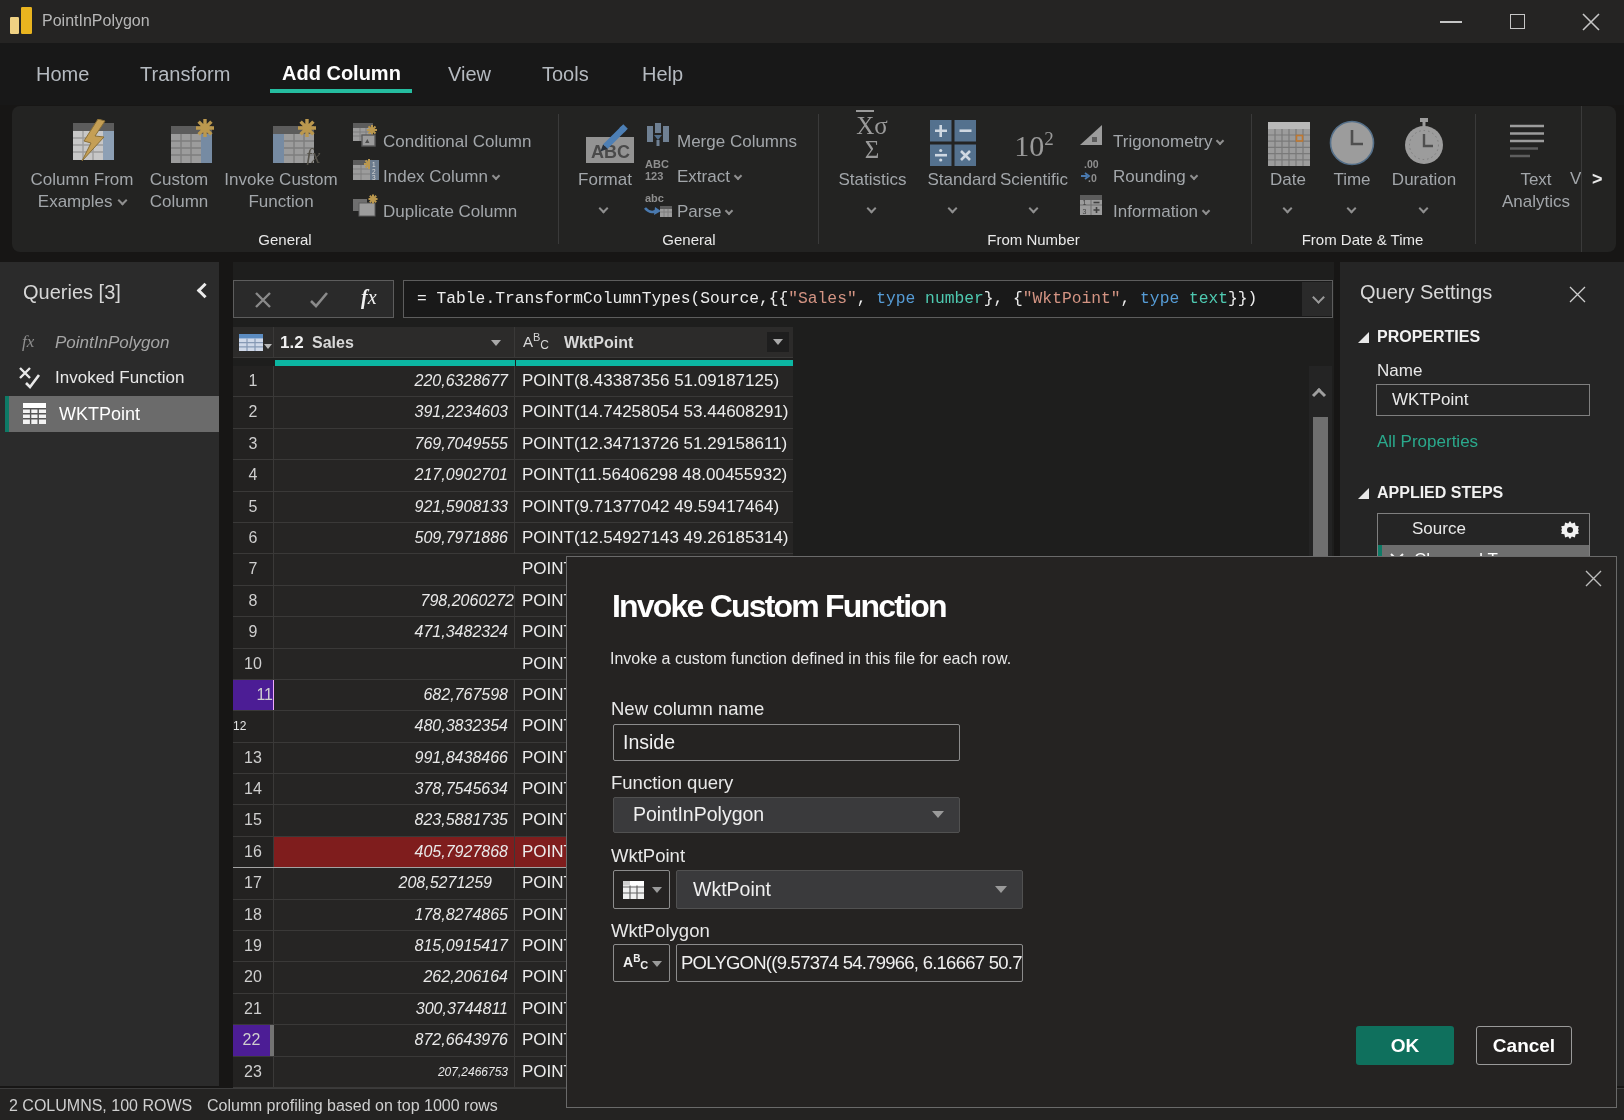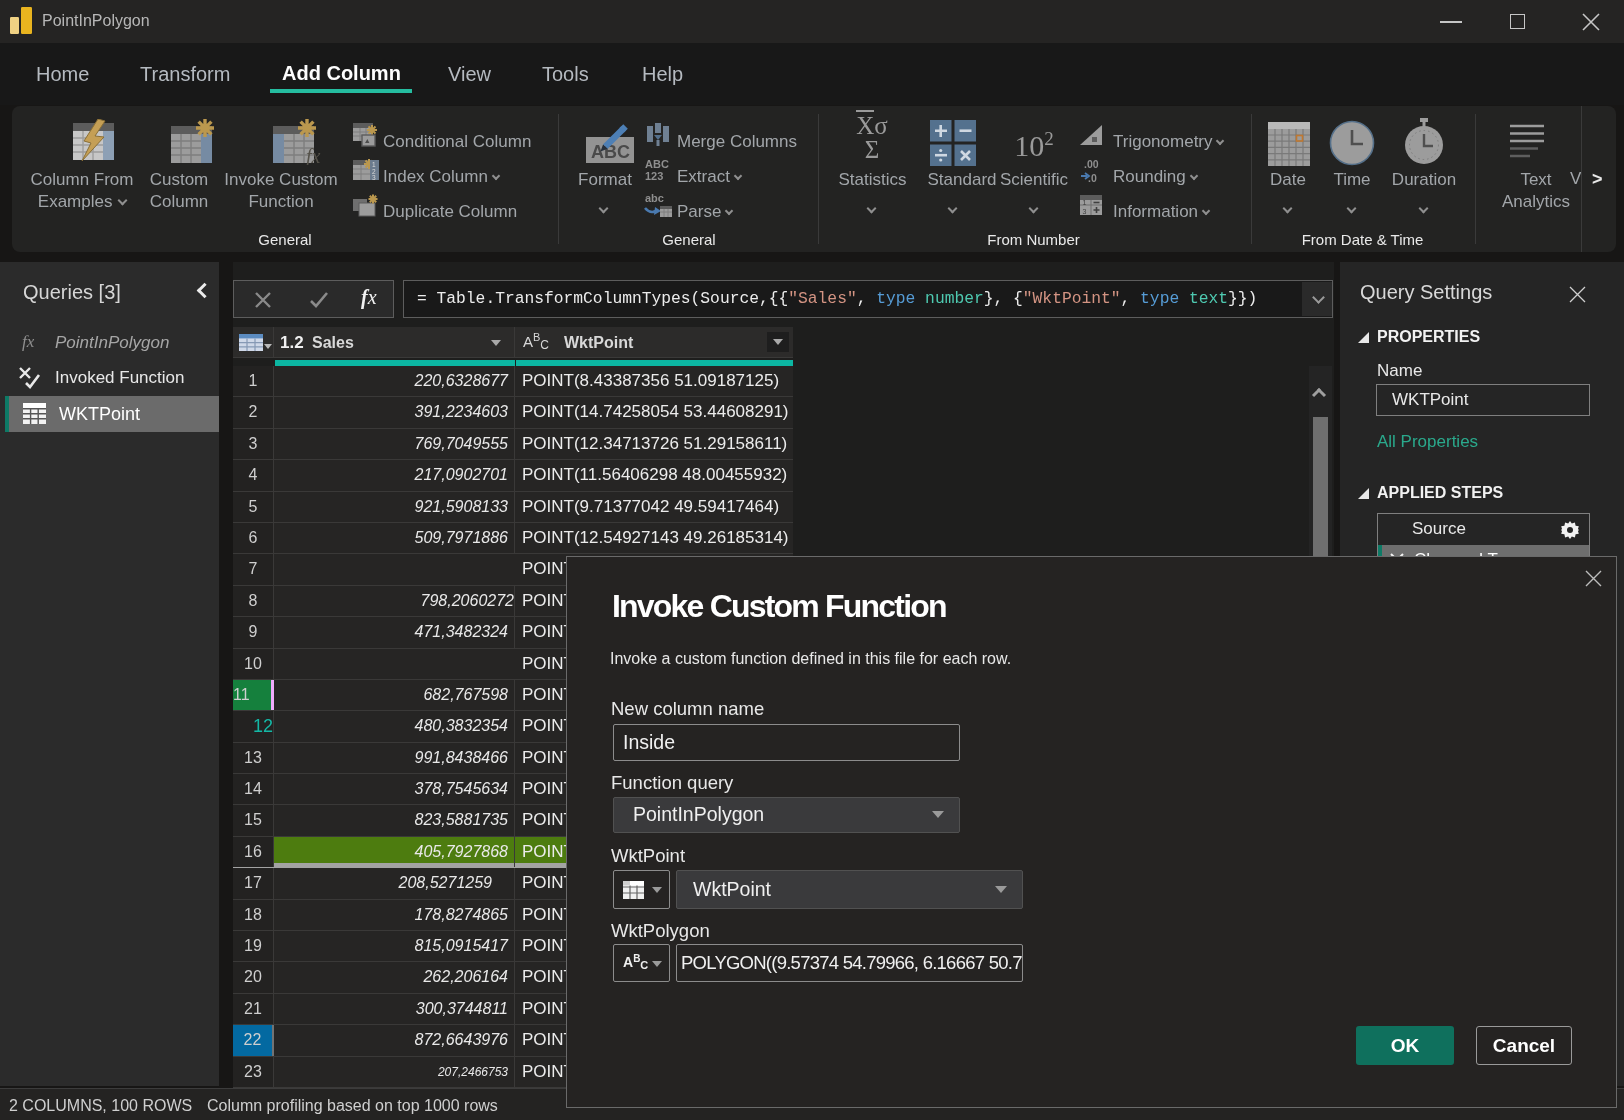--- a/index.html
+++ b/index.html
@@ -370,45 +370,45 @@
       <div style="position:relative;width:560px;height:31.4px;border-bottom:1px solid #3a3938;background:#262524">
 <div style="position:absolute;left:0;top:0;width:41px;height:30.4px;background:#232221;border-right:1px solid #3a3938;text-align:center;line-height:30px;font-size:16px;color:#cfcfcf">9</div>
 <div style="position:absolute;left:42px;top:0;width:240px;height:30.4px;border-right:1px solid #3a3938;text-align:right;line-height:30px;font-size:16px;font-style:italic;color:#e9e9e9;padding-right:6px">471,3482324</div>
 <div style="position:absolute;left:283px;top:0;width:277px;height:30.4px;line-height:30px;font-size:17px;color:#ececec;padding-left:6px;white-space:nowrap;overflow:hidden">POINT(10.1 53.55)</div>
 </div>
       <div style="position:relative;width:560px;height:31.4px;border-bottom:1px solid #3a3938;background:#262524">
 <div style="position:absolute;left:0;top:0;width:41px;height:30.4px;background:#232221;border-right:1px solid #3a3938;text-align:center;line-height:30px;font-size:16px;color:#cfcfcf">10</div>
 <div style="position:absolute;left:283px;top:0;width:277px;height:30.4px;line-height:30px;font-size:17px;color:#ececec;padding-left:6px;white-space:nowrap;overflow:hidden">POINT(11.07 49.45)</div>
 </div>
       <div style="position:relative;width:560px;height:31.4px;border-bottom:1px solid #3a3938;background:#262524">
-<div style="position:absolute;left:0;top:0;width:41px;height:30.4px;background:#15803d;border-right:3px solid #f0abfc;text-align:left;line-height:30px;font-size:16px;color:#cfcfcf">11</div>
+<div style="position:absolute;left:0;top:0;width:41px;height:30.4px;background:#4c1d95;border-right:1px solid #f0abfc;text-align:right;line-height:30px;font-size:16px;color:#cfcfcf">11</div>
 <div style="position:absolute;left:42px;top:0;width:240px;height:30.4px;border-right:1px solid #3a3938;text-align:right;line-height:30px;font-size:16px;font-style:italic;color:#e9e9e9;padding-right:6px">682,767598</div>
 <div style="position:absolute;left:283px;top:0;width:277px;height:30.4px;line-height:30px;font-size:17px;color:#ececec;padding-left:6px;white-space:nowrap;overflow:hidden">POINT(13.73 51.05)</div>
 </div>
       <div style="position:relative;width:560px;height:31.4px;border-bottom:1px solid #3a3938;background:#262524">
-<div style="position:absolute;left:0;top:0;width:41px;height:30.4px;background:#232221;border-right:1px solid #3a3938;text-align:right;line-height:30px;font-size:18px;color:#14b8a6">12</div>
+<div style="position:absolute;left:0;top:0;width:41px;height:30.4px;background:#232221;border-right:1px solid #3a3938;text-align:left;line-height:30px;font-size:12px;color:#e5e5e5">12</div>
 <div style="position:absolute;left:42px;top:0;width:240px;height:30.4px;border-right:1px solid #3a3938;text-align:right;line-height:30px;font-size:16px;font-style:italic;color:#e9e9e9;padding-right:6px">480,3832354</div>
 <div style="position:absolute;left:283px;top:0;width:277px;height:30.4px;line-height:30px;font-size:17px;color:#ececec;padding-left:6px;white-space:nowrap;overflow:hidden">POINT(7.46 51.51)</div>
 </div>
       <div style="position:relative;width:560px;height:31.4px;border-bottom:1px solid #3a3938;background:#262524">
 <div style="position:absolute;left:0;top:0;width:41px;height:30.4px;background:#232221;border-right:1px solid #3a3938;text-align:center;line-height:30px;font-size:16px;color:#cfcfcf">13</div>
 <div style="position:absolute;left:42px;top:0;width:240px;height:30.4px;border-right:1px solid #3a3938;text-align:right;line-height:30px;font-size:16px;font-style:italic;color:#e9e9e9;padding-right:6px">991,8438466</div>
 <div style="position:absolute;left:283px;top:0;width:277px;height:30.4px;line-height:30px;font-size:17px;color:#ececec;padding-left:6px;white-space:nowrap;overflow:hidden">POINT(9.99 53.55)</div>
 </div>
       <div style="position:relative;width:560px;height:31.4px;border-bottom:1px solid #3a3938;background:#262524">
 <div style="position:absolute;left:0;top:0;width:41px;height:30.4px;background:#232221;border-right:1px solid #3a3938;text-align:center;line-height:30px;font-size:16px;color:#cfcfcf">14</div>
 <div style="position:absolute;left:42px;top:0;width:240px;height:30.4px;border-right:1px solid #3a3938;text-align:right;line-height:30px;font-size:16px;font-style:italic;color:#e9e9e9;padding-right:6px">378,7545634</div>
 <div style="position:absolute;left:283px;top:0;width:277px;height:30.4px;line-height:30px;font-size:17px;color:#ececec;padding-left:6px;white-space:nowrap;overflow:hidden">POINT(8.80 53.07)</div>
 </div>
       <div style="position:relative;width:560px;height:31.4px;border-bottom:1px solid #3a3938;background:#262524">
 <div style="position:absolute;left:0;top:0;width:41px;height:30.4px;background:#232221;border-right:1px solid #3a3938;text-align:center;line-height:30px;font-size:16px;color:#cfcfcf">15</div>
 <div style="position:absolute;left:42px;top:0;width:240px;height:30.4px;border-right:1px solid #3a3938;text-align:right;line-height:30px;font-size:16px;font-style:italic;color:#e9e9e9;padding-right:6px">823,5881735</div>
 <div style="position:absolute;left:283px;top:0;width:277px;height:30.4px;line-height:30px;font-size:17px;color:#ececec;padding-left:6px;white-space:nowrap;overflow:hidden">POINT(12.37 51.34)</div>
 </div>
-      <div style="position:relative;width:560px;height:31.4px;border-bottom:5px solid #a3a3a3;background:#4d7c0f">
+      <div style="position:relative;width:560px;height:31.4px;border-bottom:1px solid #a3a3a3;background:#7f1d1d">
 <div style="position:absolute;left:0;top:0;width:41px;height:30.4px;background:#232221;border-right:1px solid #3a3938;text-align:center;line-height:30px;font-size:16px;color:#cfcfcf">16</div>
 <div style="position:absolute;left:42px;top:0;width:240px;height:30.4px;border-right:1px solid #3a3938;text-align:right;line-height:30px;font-size:16px;font-style:italic;color:#e9e9e9;padding-right:6px">405,7927868</div>
 <div style="position:absolute;left:283px;top:0;width:277px;height:30.4px;line-height:30px;font-size:17px;color:#ececec;padding-left:6px;white-space:nowrap;overflow:hidden">POINT(13.40 52.52)</div>
 </div>
       <div style="position:relative;width:560px;height:31.4px;border-bottom:1px solid #3a3938;background:#262524">
 <div style="position:absolute;left:0;top:0;width:41px;height:30.4px;background:#232221;border-right:1px solid #3a3938;text-align:center;line-height:30px;font-size:16px;color:#cfcfcf">17</div>
 <div style="position:absolute;left:42px;top:0;width:240px;height:30.4px;border-right:1px solid #3a3938;text-align:right;line-height:30px;font-size:16px;font-style:italic;color:#e9e9e9;padding-right:22px">208,5271259</div>
 <div style="position:absolute;left:283px;top:0;width:277px;height:30.4px;line-height:30px;font-size:17px;color:#ececec;padding-left:6px;white-space:nowrap;overflow:hidden">POINT(11.58 48.14)</div>
 </div>
       <div style="position:relative;width:560px;height:31.4px;border-bottom:1px solid #3a3938;background:#262524">
@@ -425,21 +425,21 @@
 <div style="position:absolute;left:0;top:0;width:41px;height:30.4px;background:#232221;border-right:1px solid #3a3938;text-align:center;line-height:30px;font-size:16px;color:#cfcfcf">20</div>
 <div style="position:absolute;left:42px;top:0;width:240px;height:30.4px;border-right:1px solid #3a3938;text-align:right;line-height:30px;font-size:16px;font-style:italic;color:#e9e9e9;padding-right:6px">262,206164</div>
 <div style="position:absolute;left:283px;top:0;width:277px;height:30.4px;line-height:30px;font-size:17px;color:#ececec;padding-left:6px;white-space:nowrap;overflow:hidden">POINT(7.01 51.45)</div>
 </div>
       <div style="position:relative;width:560px;height:31.4px;border-bottom:1px solid #3a3938;background:#262524">
 <div style="position:absolute;left:0;top:0;width:41px;height:30.4px;background:#232221;border-right:1px solid #3a3938;text-align:center;line-height:30px;font-size:16px;color:#cfcfcf">21</div>
 <div style="position:absolute;left:42px;top:0;width:240px;height:30.4px;border-right:1px solid #3a3938;text-align:right;line-height:30px;font-size:16px;font-style:italic;color:#e9e9e9;padding-right:6px">300,3744811</div>
 <div style="position:absolute;left:283px;top:0;width:277px;height:30.4px;line-height:30px;font-size:17px;color:#ececec;padding-left:6px;white-space:nowrap;overflow:hidden">POINT(9.18 48.78)</div>
 </div>
       <div style="position:relative;width:560px;height:31.4px;border-bottom:1px solid #3a3938;background:#262524">
-<div style="position:absolute;left:0;top:0;width:41px;height:30.4px;background:#0369a1;border-right:2px solid #737373;text-align:center;line-height:30px;font-size:16px;color:#cfcfcf">22</div>
+<div style="position:absolute;left:0;top:0;width:41px;height:30.4px;background:#4c1d95;border-right:4px solid #737373;text-align:center;line-height:30px;font-size:16px;color:#cfcfcf">22</div>
 <div style="position:absolute;left:42px;top:0;width:240px;height:30.4px;border-right:1px solid #3a3938;text-align:right;line-height:30px;font-size:16px;font-style:italic;color:#e9e9e9;padding-right:6px">872,6643976</div>
 <div style="position:absolute;left:283px;top:0;width:277px;height:30.4px;line-height:30px;font-size:17px;color:#ececec;padding-left:6px;white-space:nowrap;overflow:hidden">POINT(8.52 52.03)</div>
 </div>
       <div style="position:relative;width:560px;height:31.4px;border-bottom:1px solid #3a3938;background:#262524">
 <div style="position:absolute;left:0;top:0;width:41px;height:30.4px;background:#232221;border-right:1px solid #3a3938;text-align:center;line-height:30px;font-size:16px;color:#cfcfcf">23</div>
 <div style="position:absolute;left:42px;top:0;width:240px;height:30.4px;border-right:1px solid #3a3938;text-align:right;line-height:30px;font-size:12px;font-style:italic;color:#e9e9e9;padding-right:6px">207,2466753</div>
 <div style="position:absolute;left:283px;top:0;width:277px;height:30.4px;line-height:30px;font-size:17px;color:#ececec;padding-left:6px;white-space:nowrap;overflow:hidden">POINT(11.07 49.45)</div>
 </div>
     </div>
 </div>

